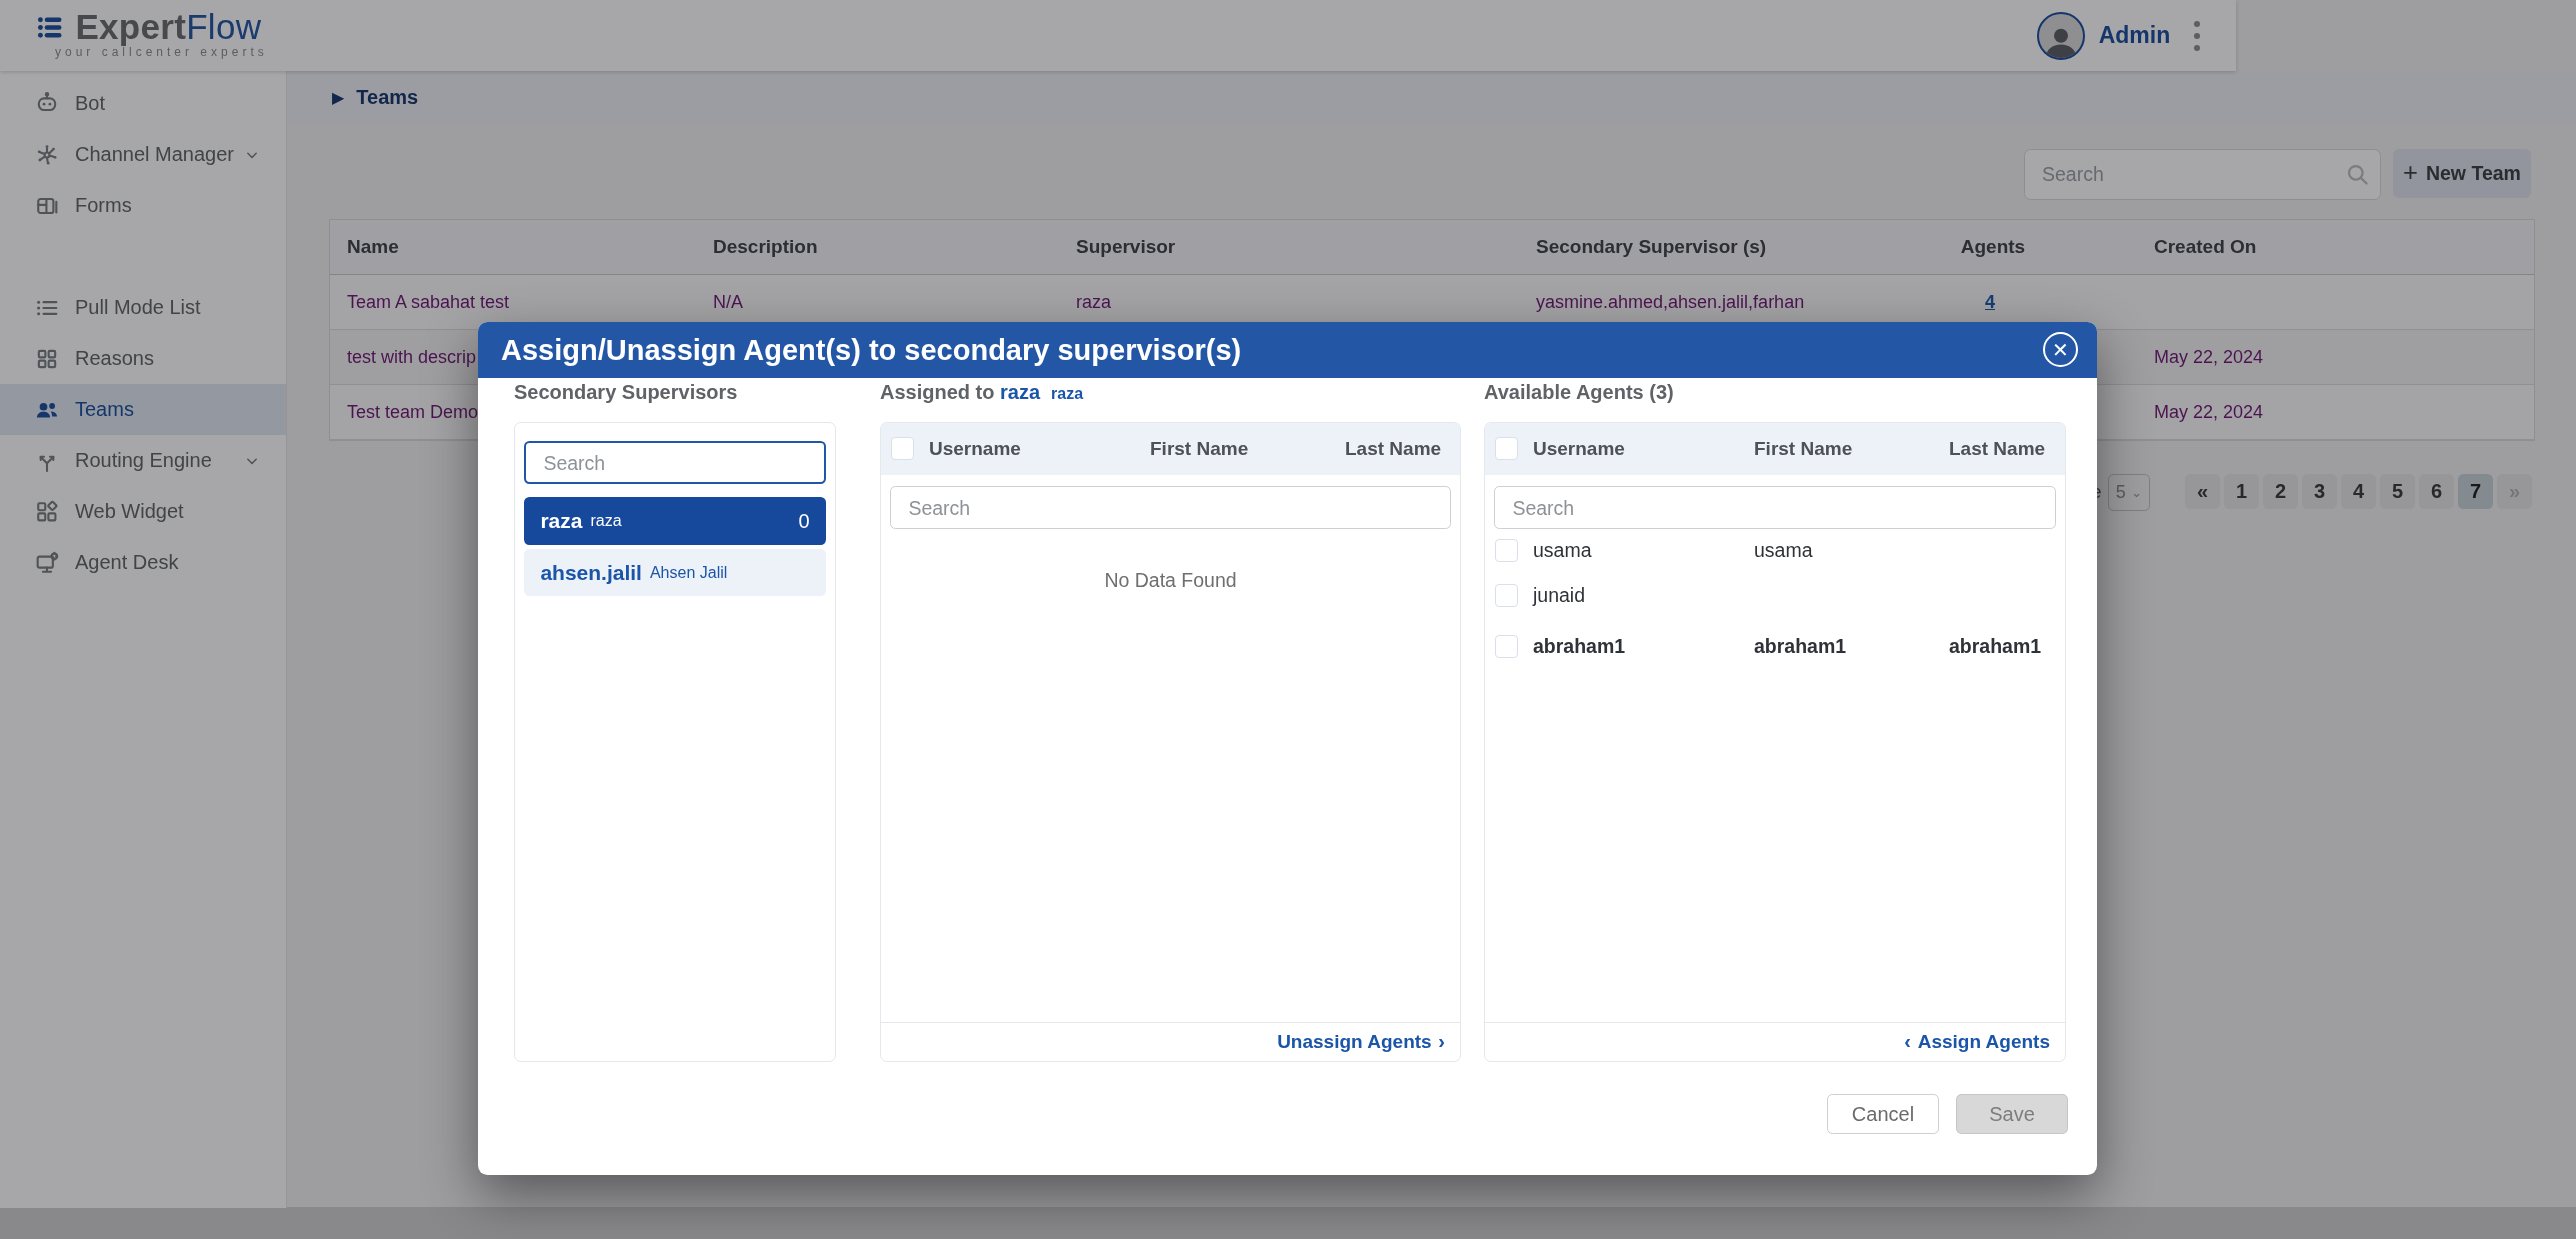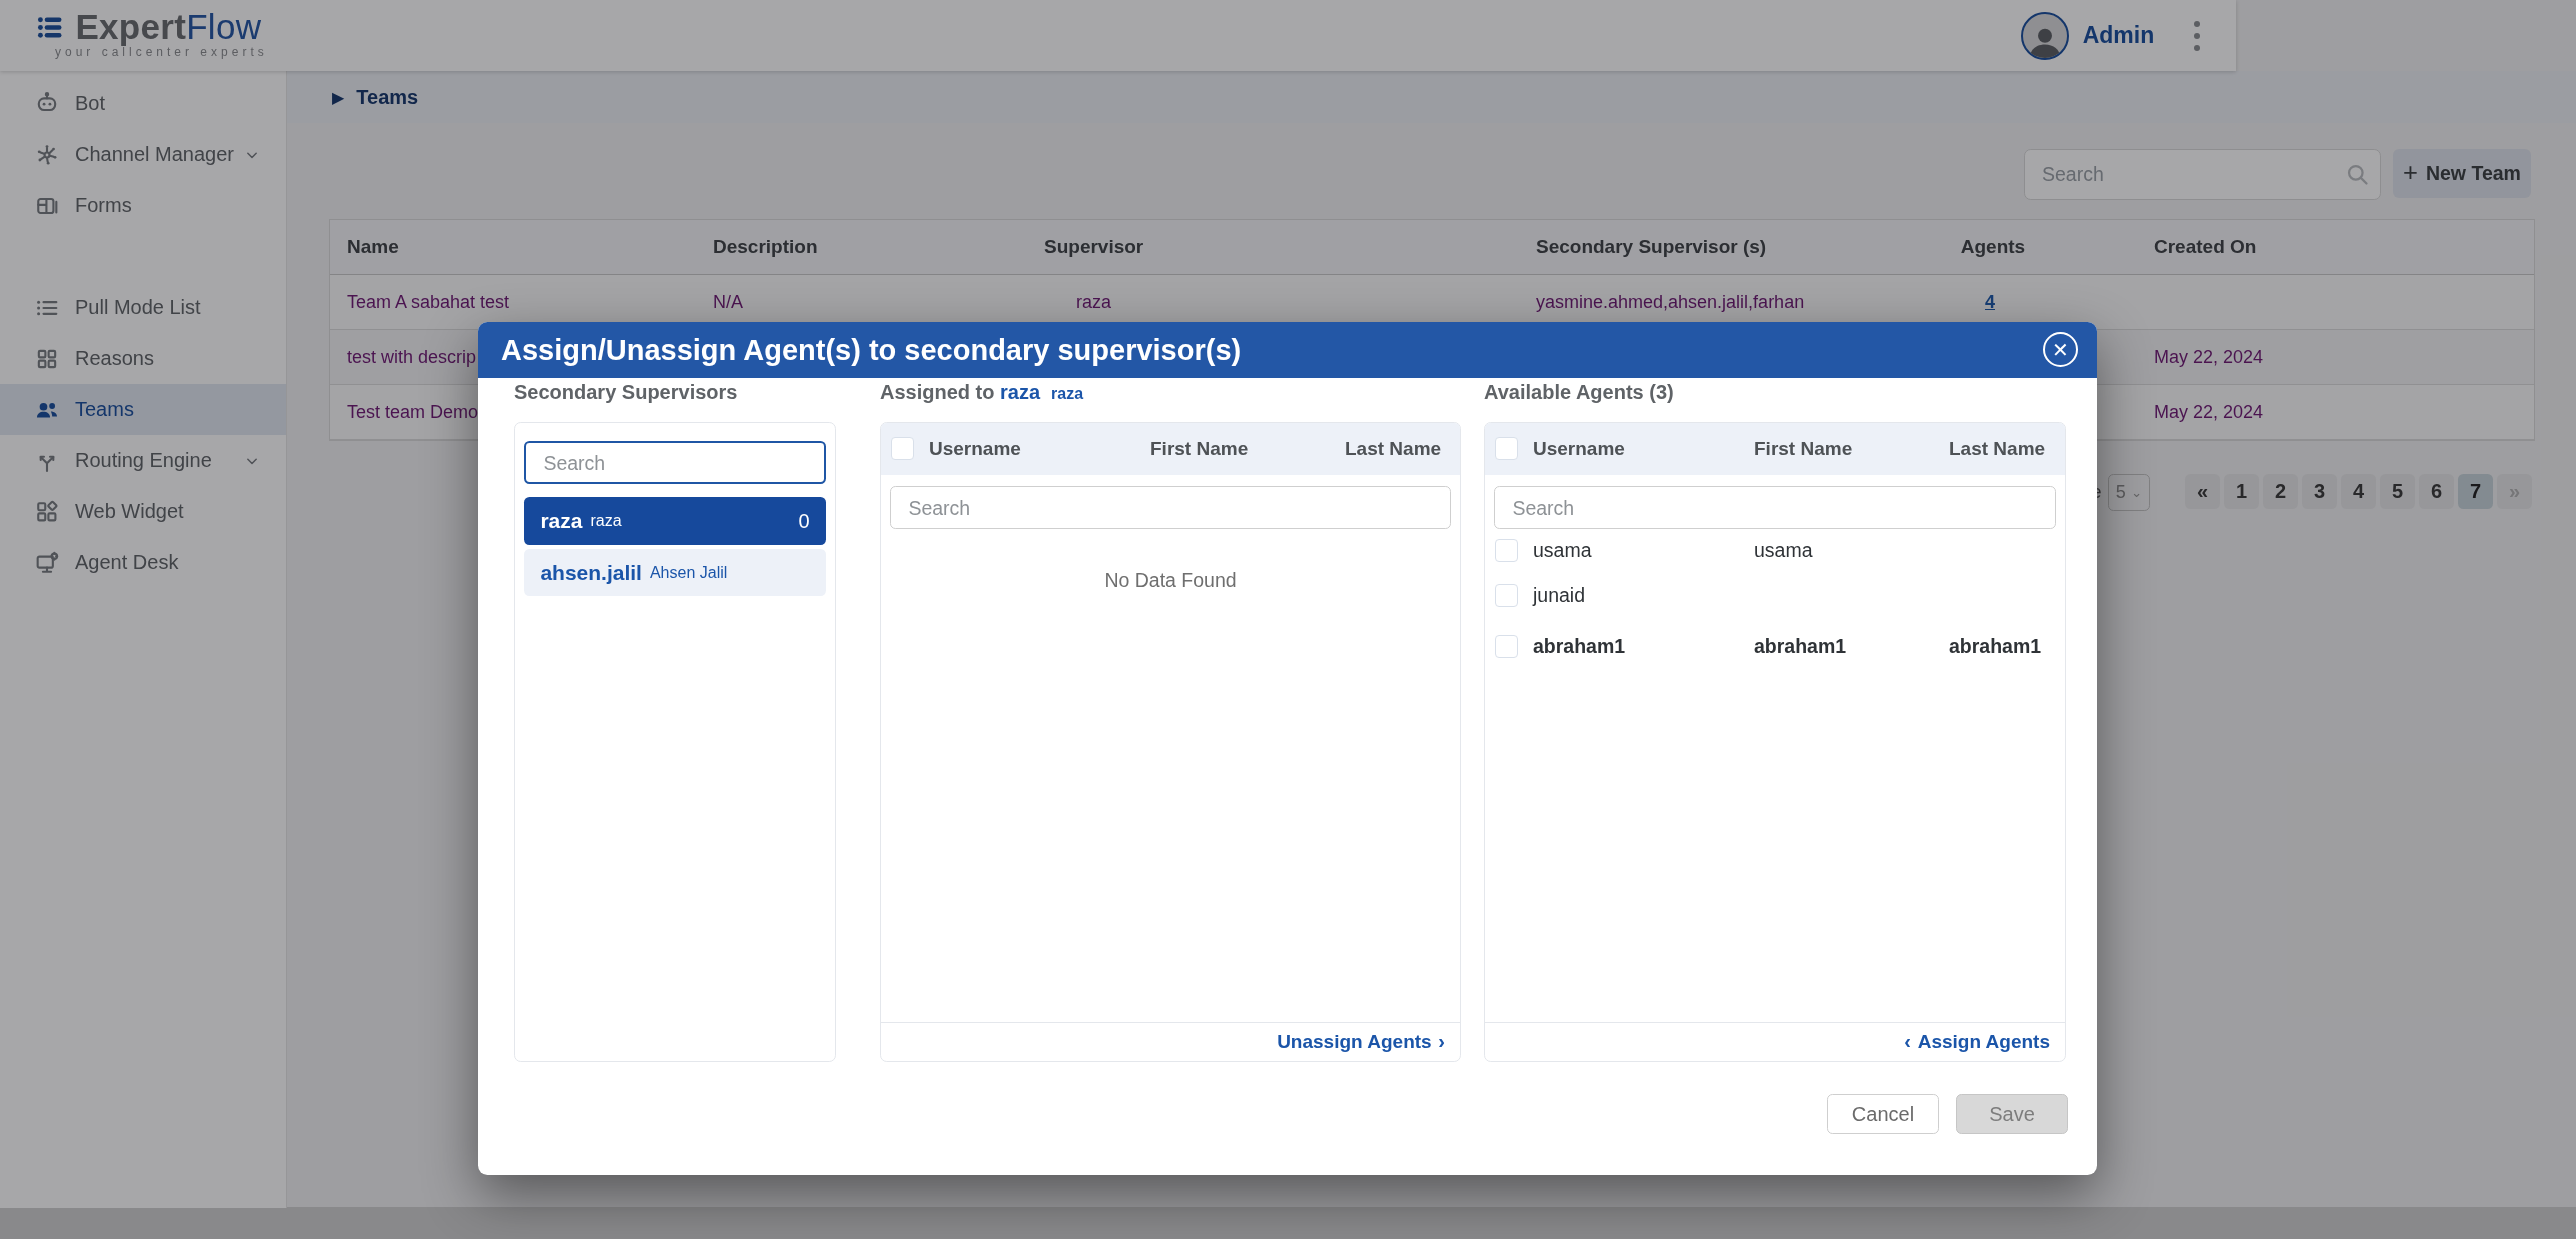--- a/index.html
+++ b/index.html
@@ -6,21 +6,21 @@
   body{font-family:"Liberation Sans","DejaVu Sans",sans-serif;width:2576px;height:1240px;overflow:hidden;}
   #screen{position:relative;width:2576px;height:1240px;background:#f1f1f2;}
 
   
   .app-header{position:absolute;left:0;top:0;width:2236px;height:71px;background:#ffffff;box-shadow:0 1.3px 4px rgba(0,0,0,.18);z-index:10;}
   .logo{position:absolute;left:35px;top:8px;display:flex;flex-direction:column;}
   .logo-row{display:flex;align-items:center;}
   .logo-text{font-size:35px;font-weight:700;color:#6a6c6f;letter-spacing:0.3px;line-height:38px;}
   .logo-text .flow{color:#2456a4;font-weight:500;}
   .logo-tagline{font-size:12px;color:#8a8c8f;letter-spacing:4px;margin-left:20px;margin-top:-1.3px;}
-  .user-area{position:absolute;right:27px;top:0;height:71px;display:flex;align-items:center;gap:30px;}
+  .user-area{position:absolute;right:27px;top:0;height:71px;display:flex;align-items:center;gap:14px;}
   .avatar{width:44px;height:44px;border-radius:50%;border:2px solid #1a4f9e;background:#d9dadb;overflow:hidden;display:flex;align-items:flex-end;justify-content:center;}
   .admin-name{font-size:23px;font-weight:700;color:#1a4f9e;}
   .kebab{display:flex;flex-direction:column;gap:6px;padding:6.7px 9.4px;cursor:pointer;}
   .kebab span{width:6px;height:6px;border-radius:50%;background:#8a8d90;}
 
   
   .sidebar{position:absolute;left:0;top:71px;width:286px;height:1137px;background:#ffffff;border-right:0.7px solid #e4e4e4;z-index:9;}
   .side-item{position:absolute;left:0;width:286px;height:51px;display:flex;align-items:center;cursor:pointer;color:#606468;}
   .side-item .s-icon{position:absolute;left:32px;width:30px;height:30px;display:flex;align-items:center;justify-content:center;}
   .side-item .s-label{position:absolute;left:75px;font-size:20px;}
@@ -277,21 +277,21 @@
   </div>
   <div class="new-team-btn">
     <span class="plus">+</span>
     <span>New Team</span>
   </div>
 
   <div class="teams-table">
     <div class="t-row header">
       <span class="t-cell" style="left:17px;">Name</span>
       <span class="t-cell" style="left:383px;">Description</span>
-      <span class="t-cell" style="left:714px;">Supervisor</span>
+      <span class="t-cell" style="left:746px;">Supervisor</span>
       <span class="t-cell" style="left:1206px;">Secondary Supervisor (s)</span>
       <span class="t-cell" style="left:1663px;transform:translateX(-50%);">Agents</span>
       <span class="t-cell" style="left:1824px;">Created On</span>
     </div>
     <div class="t-row">
       <span class="t-cell" style="left:17px;">Team A sabahat test</span>
       <span class="t-cell" style="left:383px;">N/A</span>
       <span class="t-cell" style="left:746px;">raza</span>
       <span class="t-cell" style="left:1206px;">yasmine.ahmed,ahsen.jalil,farhan</span>
       <span class="t-cell agents-link" style="left:1660px;transform:translateX(-50%);">4</span>

